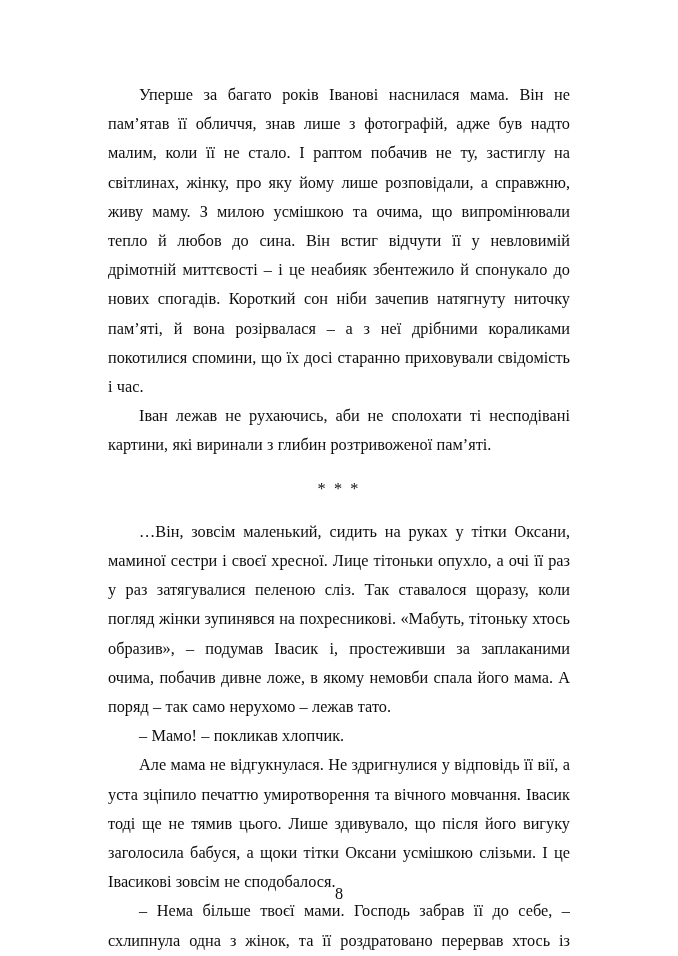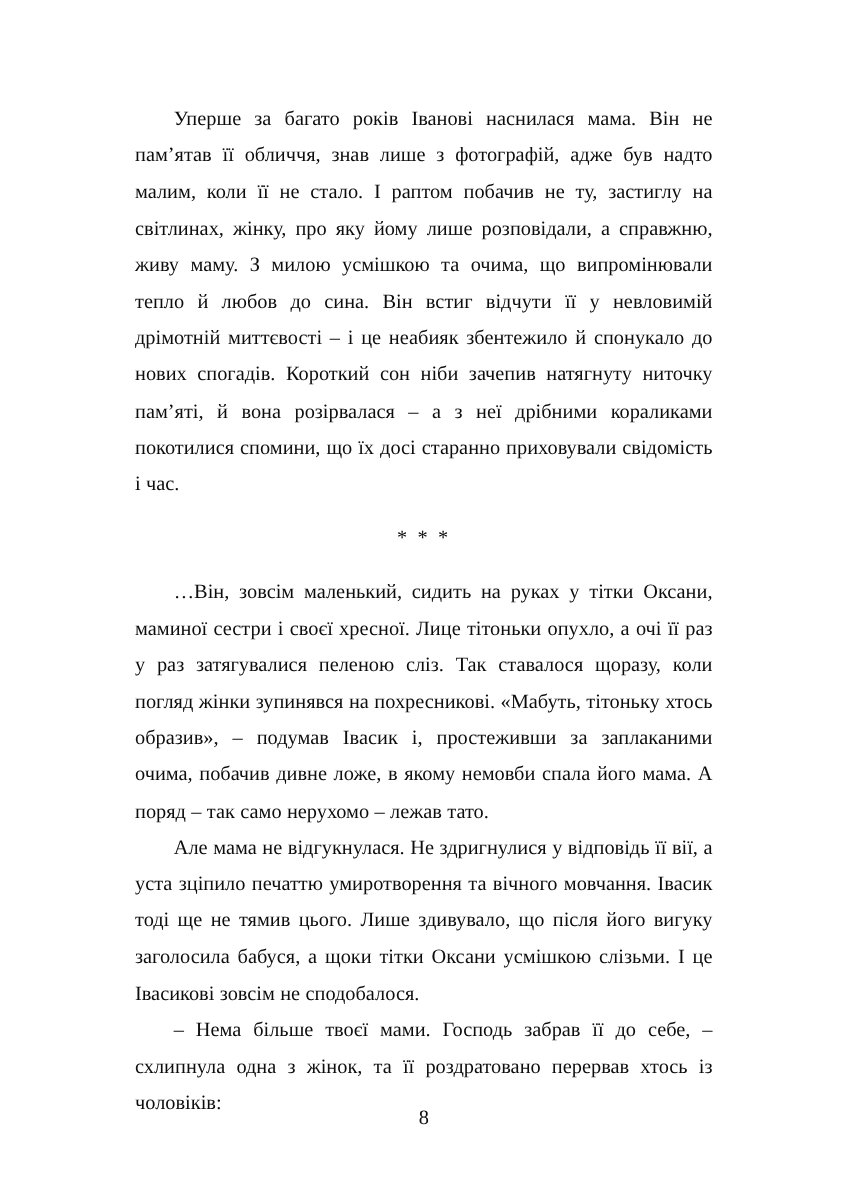--- a/index.html
+++ b/index.html
@@ -58,20 +58,22 @@
     font-family: "Liberation Serif", "DejaVu Serif", serif;
     color: #0d0d0d;
   }
 </style>
 </head>
 <body>
 
 <div class="page">
   <div class="body-text">
     <p class="para">Уперше за багато років Іванові наснилася мама. Він не пам’ятав її обличчя, знав лише з фотографій, адже був надто малим, коли її не стало. І раптом побачив не ту, застиглу на світлинах, жінку, про яку йому лише розповідали, а справжню, живу маму. З милою усмішкою та очима, що випромінювали тепло й любов до сина. Він встиг відчути її у невловимій дрімотній миттєвості – і це неабияк збентежило й спонукало до нових спогадів. Короткий сон ніби зачепив натягнуту ниточку пам’яті, й вона розірвалася – а з неї дрібними кораликами покотилися спомини, що їх досі старанно приховували свідомість і час.</p>
+    <p class="para">Іван лежав не рухаючись, аби не сполохати ті несподівані картини, які виринали з глибин розтривоженої пам’яті.</p>
     <div class="divider">* * *</div>
     <p class="para">…Він, зовсім маленький, сидить на руках у тітки Оксани, маминої сестри і своєї хресної. Лице тітоньки опухло, а очі її раз у раз затягувалися пеленою сліз. Так ставалося щоразу, коли погляд жінки зупинявся на похресникові. «Мабуть, тітоньку хтось образив», – подумав Івасик і, простеживши за заплаканими очима, побачив дивне ложе, в якому немовби спала його мама. А поряд – так само нерухомо – лежав тато.</p>
+    <p class="dialogue">– Мамо! – покликав хлопчик.</p>
     <p class="para">Але мама не відгукнулася. Не здригнулися у відповідь її вії, а уста зціпило печаттю умиротворення та вічного мовчання. Івасик тоді ще не тямив цього. Лише здивувало, що після його вигуку заголосила бабуся, а щоки тітки Оксани усмішкою слізьми. І це Івасикові зовсім не сподобалося.</p>
     <p class="dialogue">– Нема більше твоєї мами. Господь забрав її до себе, – схлипнула одна з жінок, та її роздратовано перервав хтось із чоловіків:</p>
 
   </div>
   <div class="folio">8</div>
 </div>
 
 </body></html>

